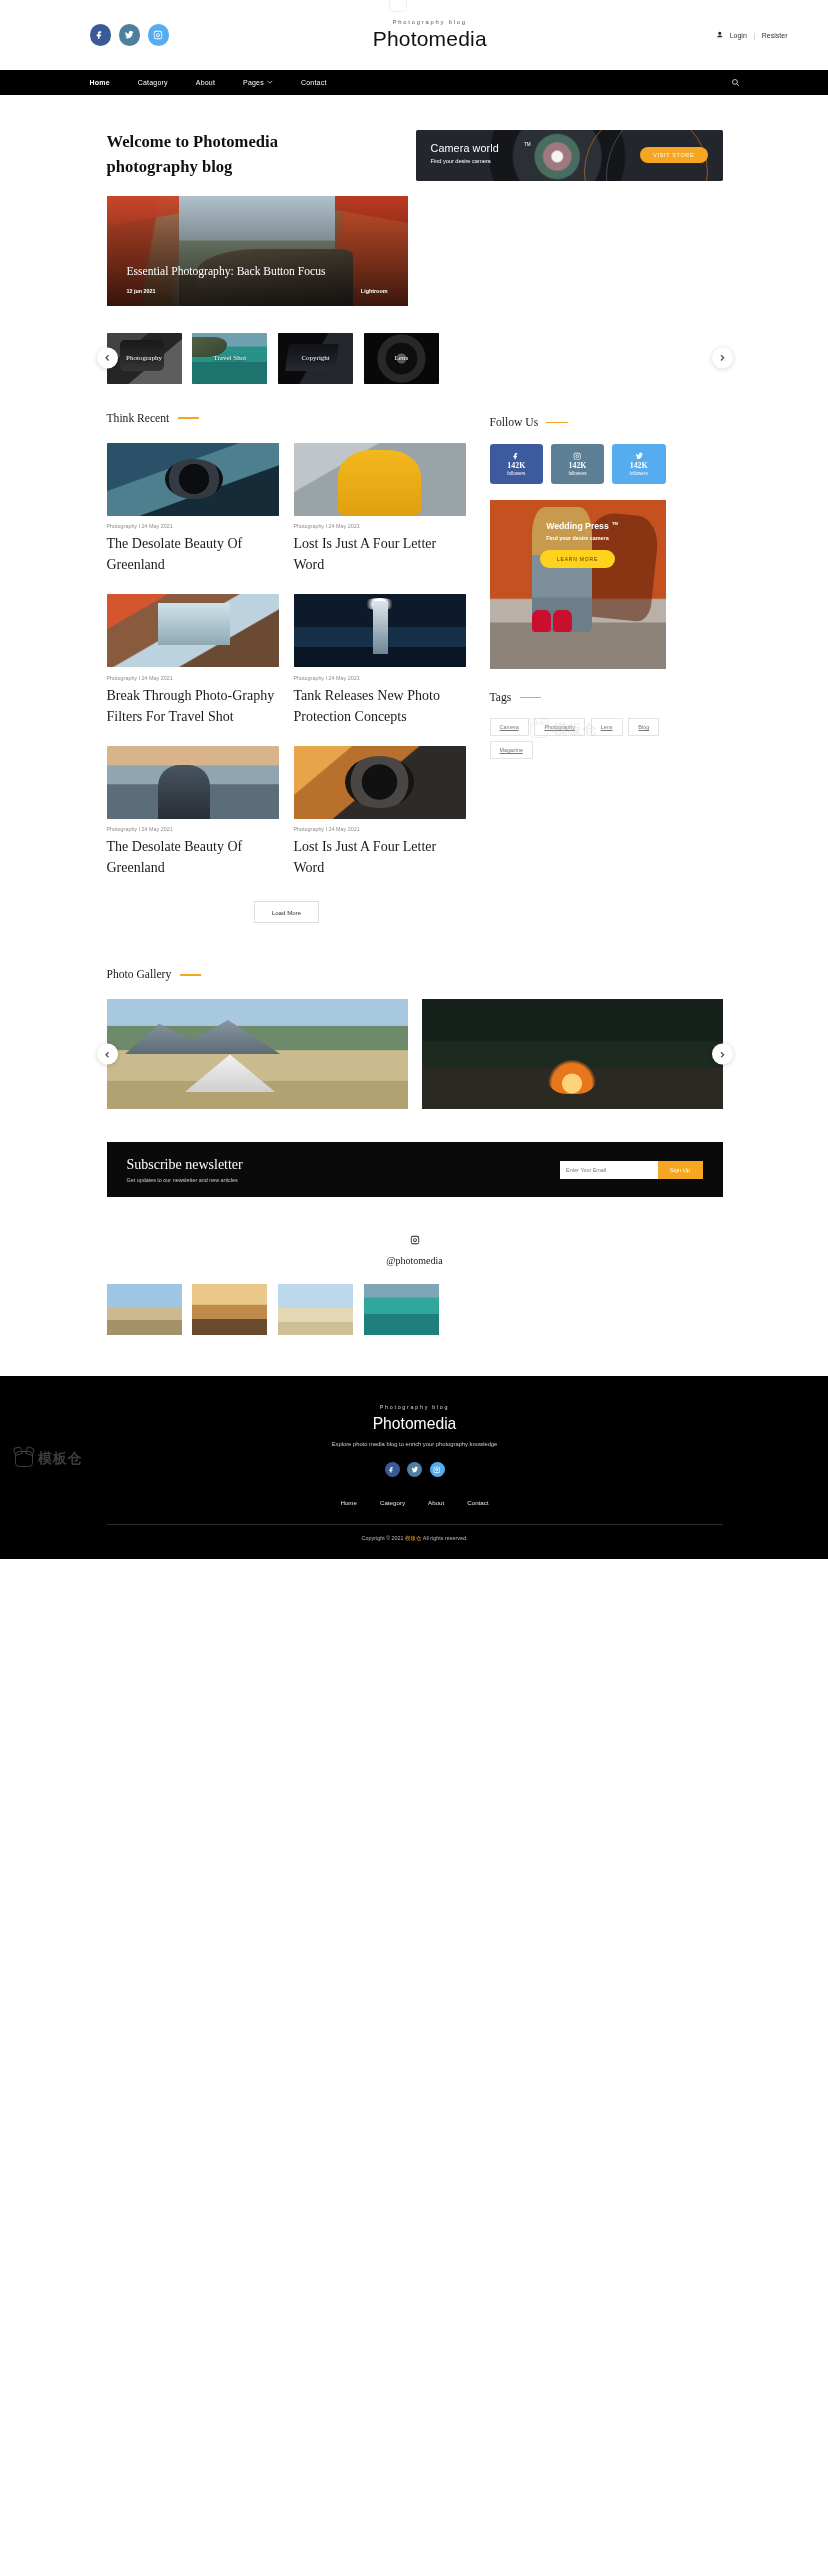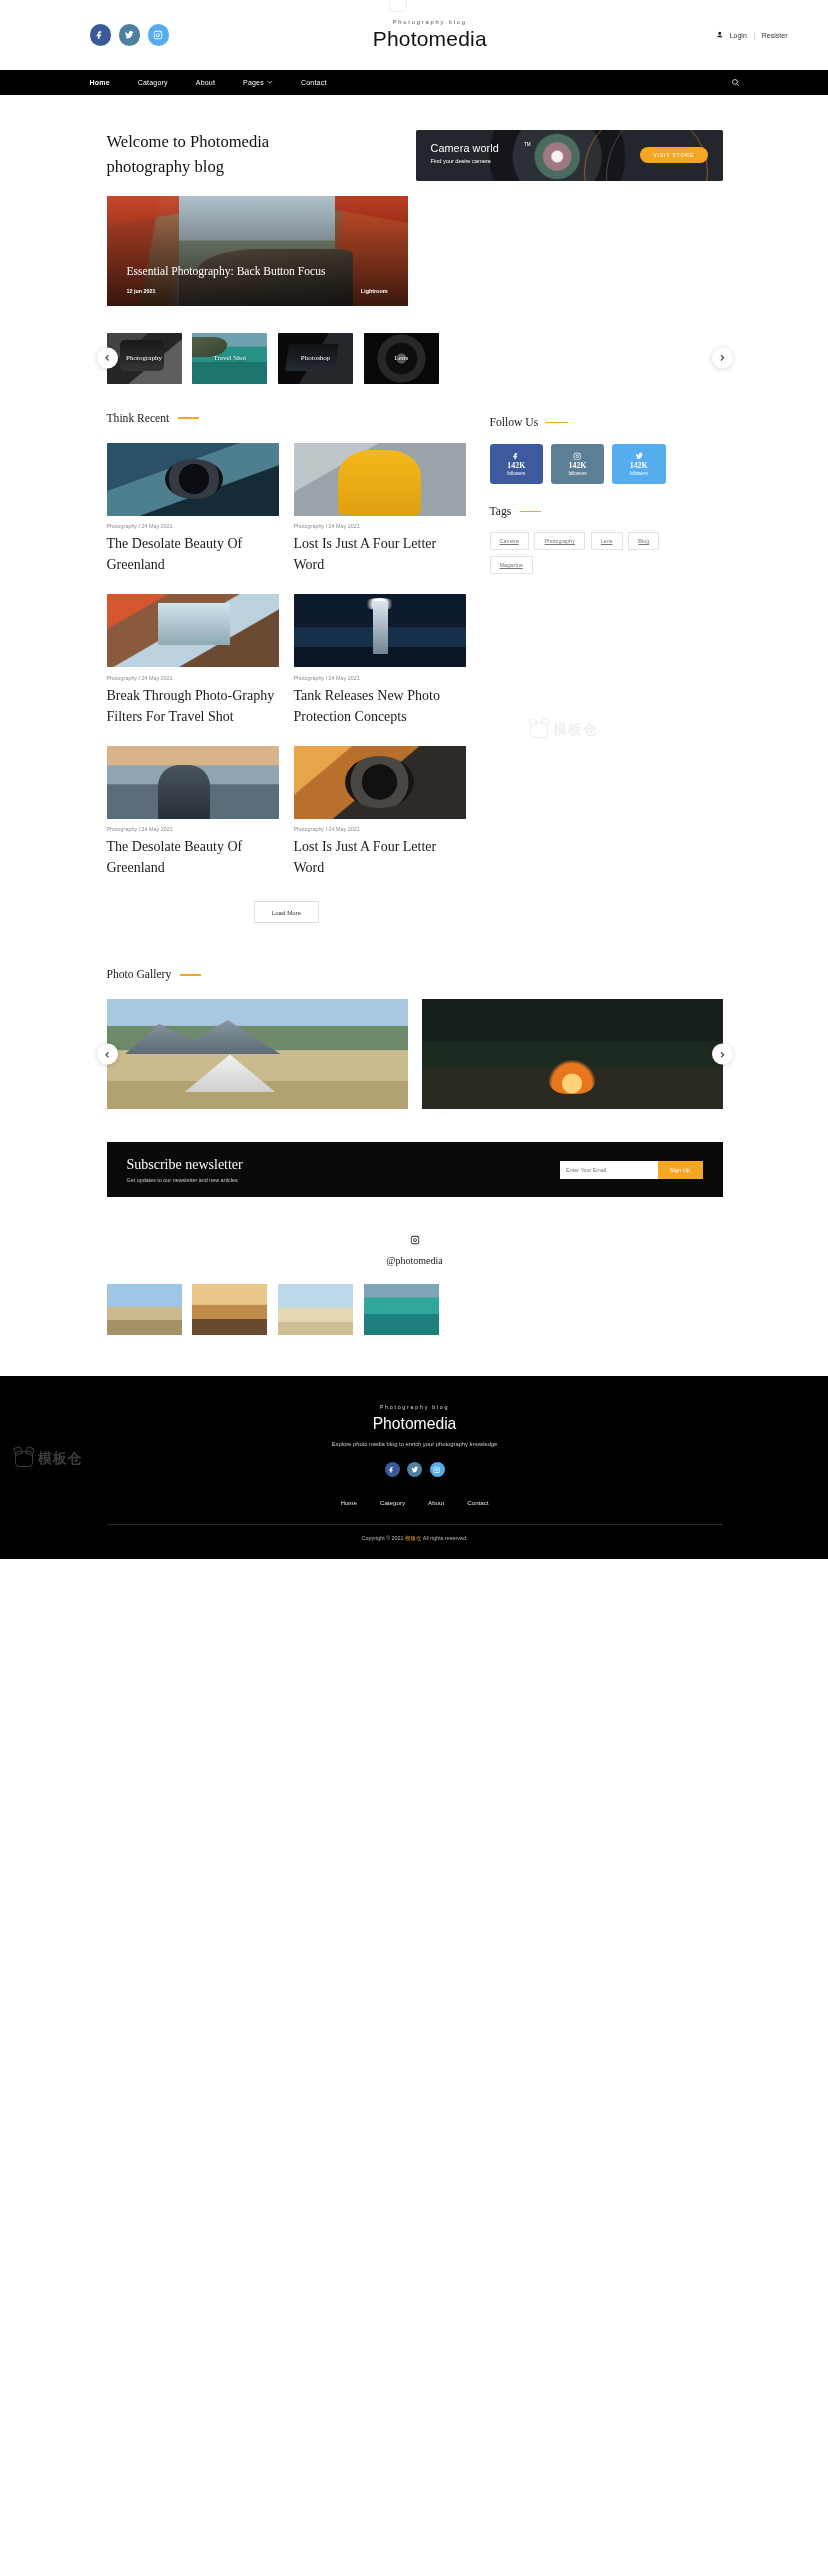--- a/index.html
+++ b/index.html
@@ -66,21 +66,21 @@
   .nav-search { margin-left: auto; margin-right: 48px; }
   .nav-search svg { width: 9px; height: 9px; stroke: #fff; fill: none; stroke-width: 2; }
 
   
   .hero {
     display: flex; align-items: flex-start; justify-content: space-between;
     padding-top: 35px;
   }
   .hero-title {
     font-family: "Liberation Serif", serif;
-    font-size: 16.6px; font-weight: 400; line-height: 1.5; color: #111;
+    font-size: 16.6px; font-weight: 700; line-height: 1.5; color: #111;
   }
   .ad-banner {
     width: 307px; height: 51px; border-radius: 1.7px; position: relative;
     overflow: hidden;
     background:
       radial-gradient(circle at 46% 52%, rgba(255,255,255,.95) 0 3%, rgba(255,180,190,.55) 4% 8%, rgba(120,200,160,.4) 9% 13%, rgba(25,28,34,.0) 14% 100%),
       radial-gradient(circle at 46% 52%, #2b2f36 0 26%, #14161a 27% 40%, #23262c 41% 100%),
       linear-gradient(90deg,#0c0d10 0%,#191c21 40%,#2a2e35 70%,#101217 100%);
   }
   .ad-banner .ring {
@@ -491,21 +491,21 @@
       <div class="cat c1">
         <div class="ci"></div>
         <div class="clabel">Photography</div>
       </div>
       <div class="cat c2">
         <div class="ci"></div>
         <div class="clabel">Travel Shot</div>
       </div>
       <div class="cat c3">
         <div class="ci"></div>
-        <div class="clabel">Photoshop</div>
+        <div class="clabel">Copyright</div>
       </div>
       <div class="cat c4">
         <div class="ci"></div>
         <div class="clabel">Lens</div>
       </div>
       <button class="carousel-btn cb-right">
         <svg viewBox="0 0 10 10">
             <path d="M3 1l4 4-4 4"></path>
           </svg>
       </button>
@@ -580,20 +580,33 @@
           </div>
           <div class="fbox fb-3">
             <svg viewBox="0 0 24 24">
                 <path d="M23 5a8.6 8.6 0 0 1-2.4.7 4.2 4.2 0 0 0 1.8-2.3 8.4 8.4 0 0 1-2.6 1A4.2 4.2 0 0 0 12 8.2c0 .3 0 .6.1.9A11.9 11.9 0 0 1 3.5 4.5a4.2 4.2 0 0 0 1.3 5.6A4 4 0 0 1 3 9.6v.1a4.2 4.2 0 0 0 3.4 4.1 4 4 0 0 1-1.9.1 4.2 4.2 0 0 0 3.9 2.9A8.4 8.4 0 0 1 2 18.4a11.9 11.9 0 0 0 6.4 1.9c7.7 0 11.9-6.4 11.9-11.9v-.5A8.5 8.5 0 0 0 23 5z"></path>
               </svg>
             <span class="cnt">142K</span>
             <span class="lbl">followers</span>
           </div>
         </div>
 
+        <div class="side-ad">
+          <div class="shadowman"></div>
+          <div class="person"></div>
+          <div class="boot1"></div>
+          <div class="boot2"></div>
+          <div class="side-ad-txt">
+            <div class="side-ad-h">
+              <span>Wedding Press</span><sup>TM</sup>
+            </div>
+            <div class="side-ad-p">Find your desire camera</div>
+            <button class="side-ad-btn">LEARN MORE</button>
+          </div>
+        </div>
 
         <div class="tags-wrap">
           <div class="sec-h">
             <span>Tags</span>
             <span class="bar"></span>
           </div>
           <div class="tags">
             <a class="tag" href="#">Camera</a>
             <a class="tag" href="#">Photography</a>
             <a class="tag" href="#">Lens</a>

